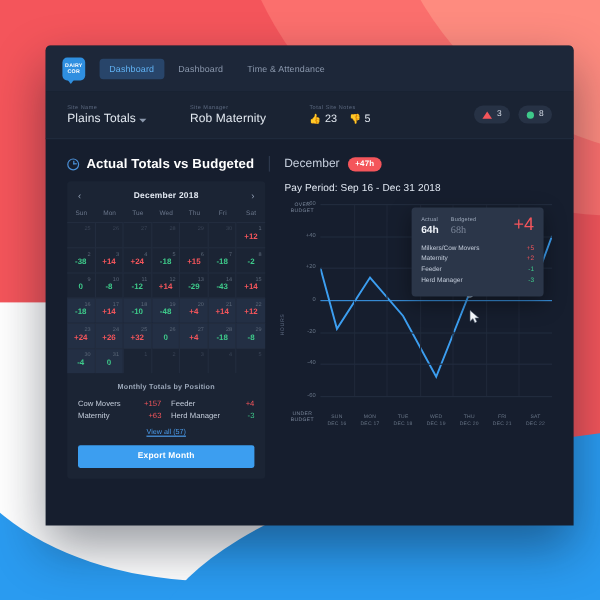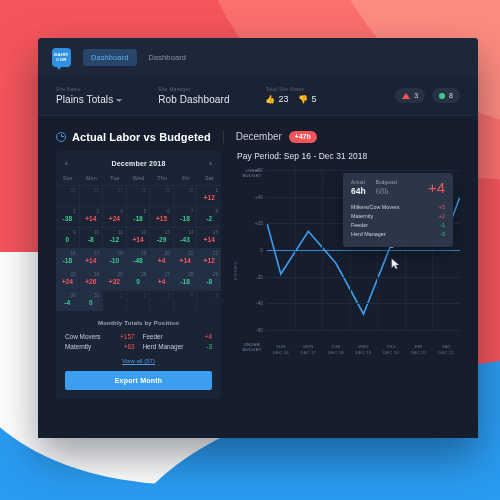--- a/index.html
+++ b/index.html
@@ -264,34 +264,35 @@
 <div class="window">
 
   <div class="topbar">
     <div class="logo">
       <span>DAIRY</span>
       <span>COR</span>
     </div>
     <div class="nav">
       <div class="nav-item active">Dashboard</div>
       <div class="nav-item">Dashboard</div>
+      <div class="nav-item">Time &amp; Attendance</div>
     </div>
   </div>
 
   <div class="sitebar">
     <div class="field">
       <div class="lbl">Site Name</div>
       <div class="val">
         <span>Plains Totals</span>
         <span class="caret"></span>
       </div>
     </div>
     <div class="field">
       <div class="lbl">Site Manager</div>
-      <div class="val">Rob Dashboard</div>
+      <div class="val">Rob Maternity</div>
     </div>
     <div class="field">
       <div class="lbl">Total Site Notes</div>
       <div class="notes">
         <div class="note">
           <span class="thumb-up">👍</span>
           <span>23</span>
         </div>
         <div class="note">
           <span class="thumb-dn">👎</span>
@@ -306,21 +307,21 @@
       </div>
       <div class="pill">
         <span class="dot"></span>
         <span>8</span>
       </div>
     </div>
   </div>
 
   <div class="section-head">
     <span class="clock"></span>
-    <span class="sec-title">Actual Labor vs Budgeted</span>
+    <span class="sec-title">Actual Totals vs Budgeted</span>
     <span class="divider-v"></span>
     <span class="month-lbl">December</span>
     <span class="hbadge">+47h</span>
   </div>
 
   <div class="content">
 
     <div class="cal-panel">
       <div class="cal-head">
         <span class="arrow">‹</span>

